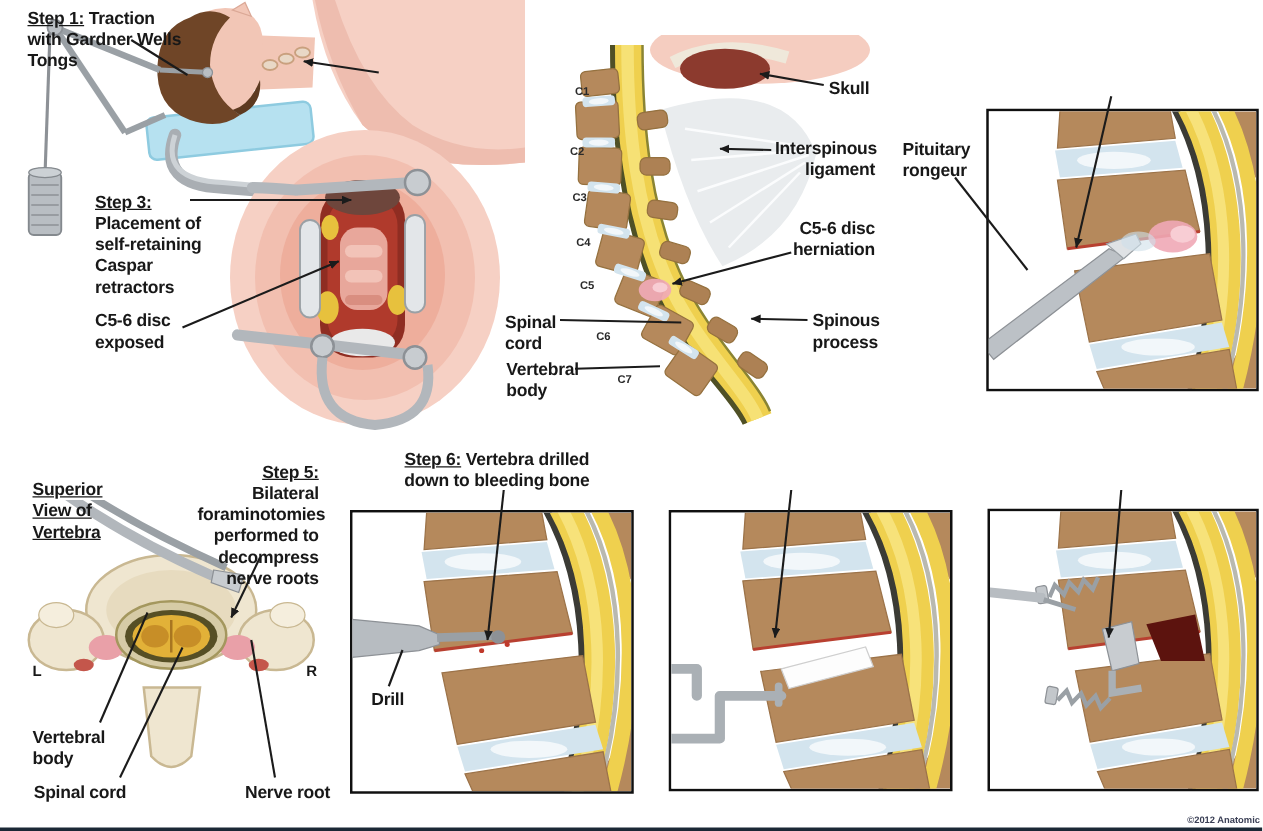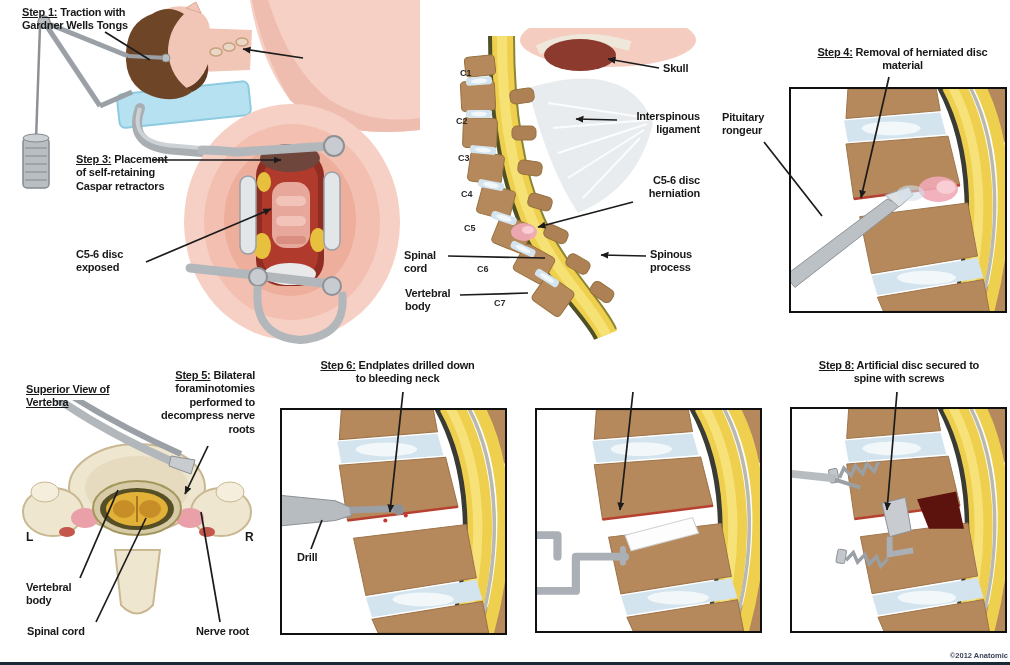--- a/index.html
+++ b/index.html
@@ -1,18 +1,18 @@
 <!DOCTYPE html>
 <html><head>
 <meta charset="utf-8">
 <style>
   html,body{margin:0;padding:0;background:#fff;}
   #canvas{position:relative;width:1010px;height:665px;background:#fff;overflow:hidden;
           font-family:"Liberation Sans",sans-serif;}
-  .lbl{position:absolute;font-weight:bold;font-size:11px;line-height:1.22;color:#181818;
+  .lbl{position:absolute;font-weight:bold;font-size:14px;line-height:1.22;color:#181818;
        letter-spacing:-0.2px;z-index:30;}
   .ctr{text-align:center;}
   .rt{text-align:right;}
   .u{text-decoration:underline;}
   .nw{white-space:nowrap;}
   .vlabel{position:absolute;font-weight:bold;font-size:9px;color:#2a2a2a;z-index:30;}
   .panel{position:absolute;border:2.5px solid #101010;background:#fff;box-sizing:border-box;z-index:10;}
   .panel svg{display:block;width:100%;height:100%;}
   .ill{position:absolute;z-index:5;}
   #leaders{position:absolute;left:0;top:0;z-index:20;pointer-events:none;}
@@ -371,43 +371,35 @@
   <div class="vlabel" style="left:477px;top:264px">C6</div>
   <div class="vlabel" style="left:494px;top:298px">C7</div>
 
   <div class="lbl nw" style="left:663px;top:62px">Skull</div>
   <div class="lbl rt" style="left:620px;top:110px;width:80px">Interspinous ligament</div>
   <div class="lbl rt" style="left:628px;top:174px;width:72px">C5-6 disc herniation</div>
   <div class="lbl" style="left:650px;top:248px;width:55px">Spinous process</div>
   <div class="lbl" style="left:404px;top:249px;width:42px">Spinal cord</div>
   <div class="lbl" style="left:405px;top:287px;width:54px">Vertebral body</div>
 
-  <div class="lbl ctr" style="left:810px;top:46px;width:185px">
-    <span class="u">Step 4:</span>
-    <span>Removal of herniated disc material</span>
-  </div>
   <div class="lbl" style="left:722px;top:111px;width:54px">Pituitary rongeur</div>
 
   <div class="lbl u" style="left:26px;top:383px;width:86px">Superior View of Vertebra</div>
   <div class="lbl rt" style="left:158px;top:369px;width:97px">
     <span class="u">Step 5:</span>
     <span>Bilateral foraminotomies performed to decompress nerve roots</span>
   </div>
   <div class="lbl" style="left:26px;top:530px;font-size:12px">L</div>
   <div class="lbl" style="left:245px;top:530px;font-size:12px">R</div>
   <div class="lbl" style="left:26px;top:581px;width:54px">Vertebral body</div>
   <div class="lbl nw" style="left:27px;top:625px">Spinal cord</div>
   <div class="lbl nw" style="left:196px;top:625px">Nerve root</div>
 
   <div class="lbl ctr" style="left:315px;top:359px;width:165px">
     <span class="u">Step 6:</span>
-    <span>Endplates drilled down to bleeding neck</span>
+    <span>Vertebra drilled down to bleeding bone</span>
   </div>
   <div class="lbl nw" style="left:297px;top:551px">Drill</div>
 
-  <div class="lbl ctr" style="left:818px;top:359px;width:162px">
-    <span class="u">Step 8:</span>
-    <span>Artificial disc secured to spine with screws</span>
-  </div>
 
   <div id="copyright">©2012 Anatomic</div>
   <div id="bottombar"></div>
 </div>
 
 </body></html>

